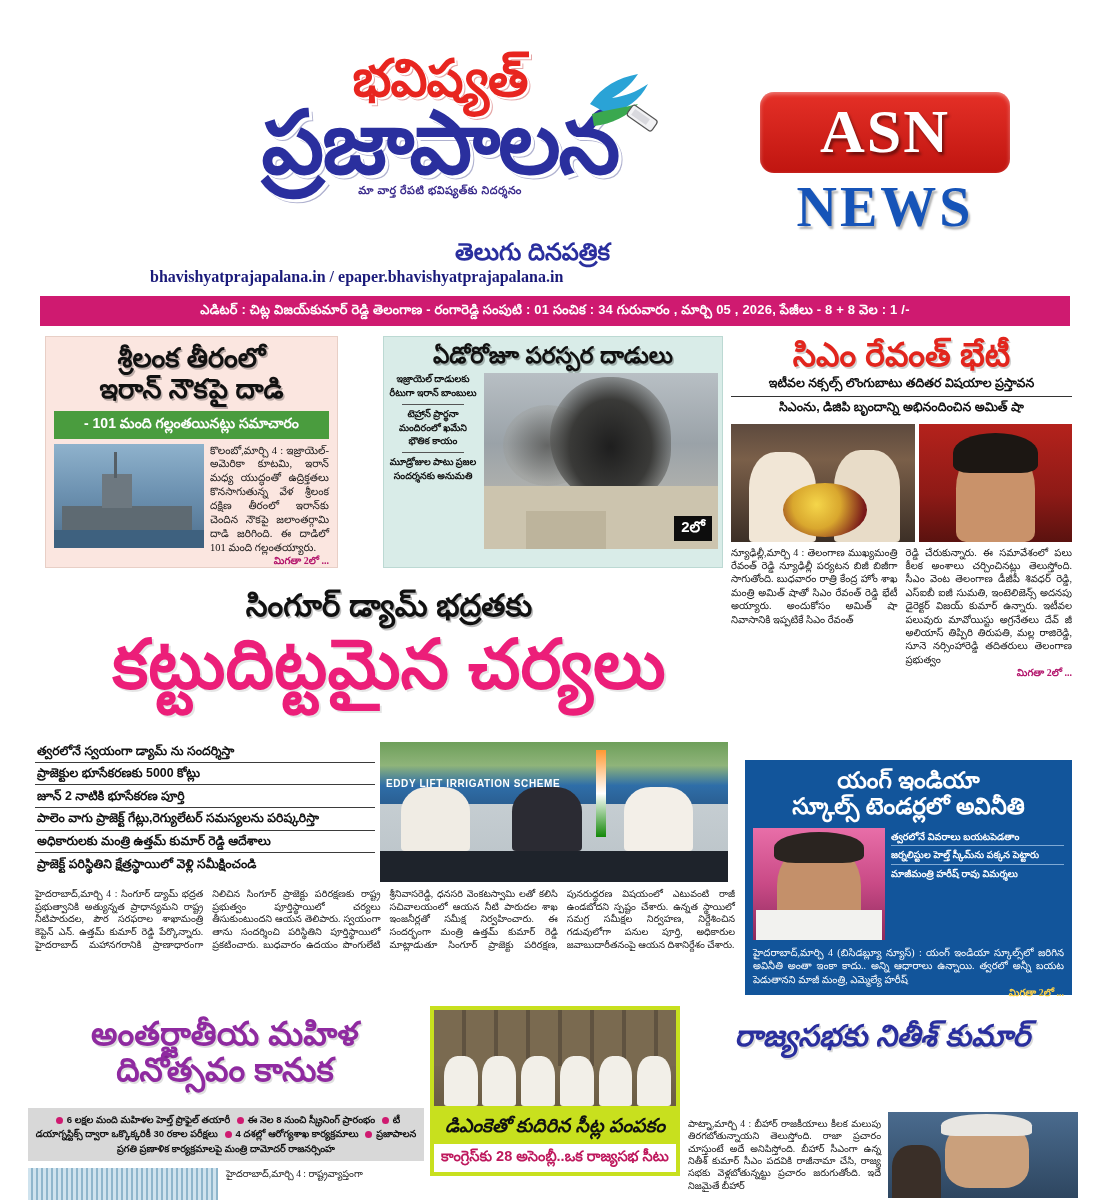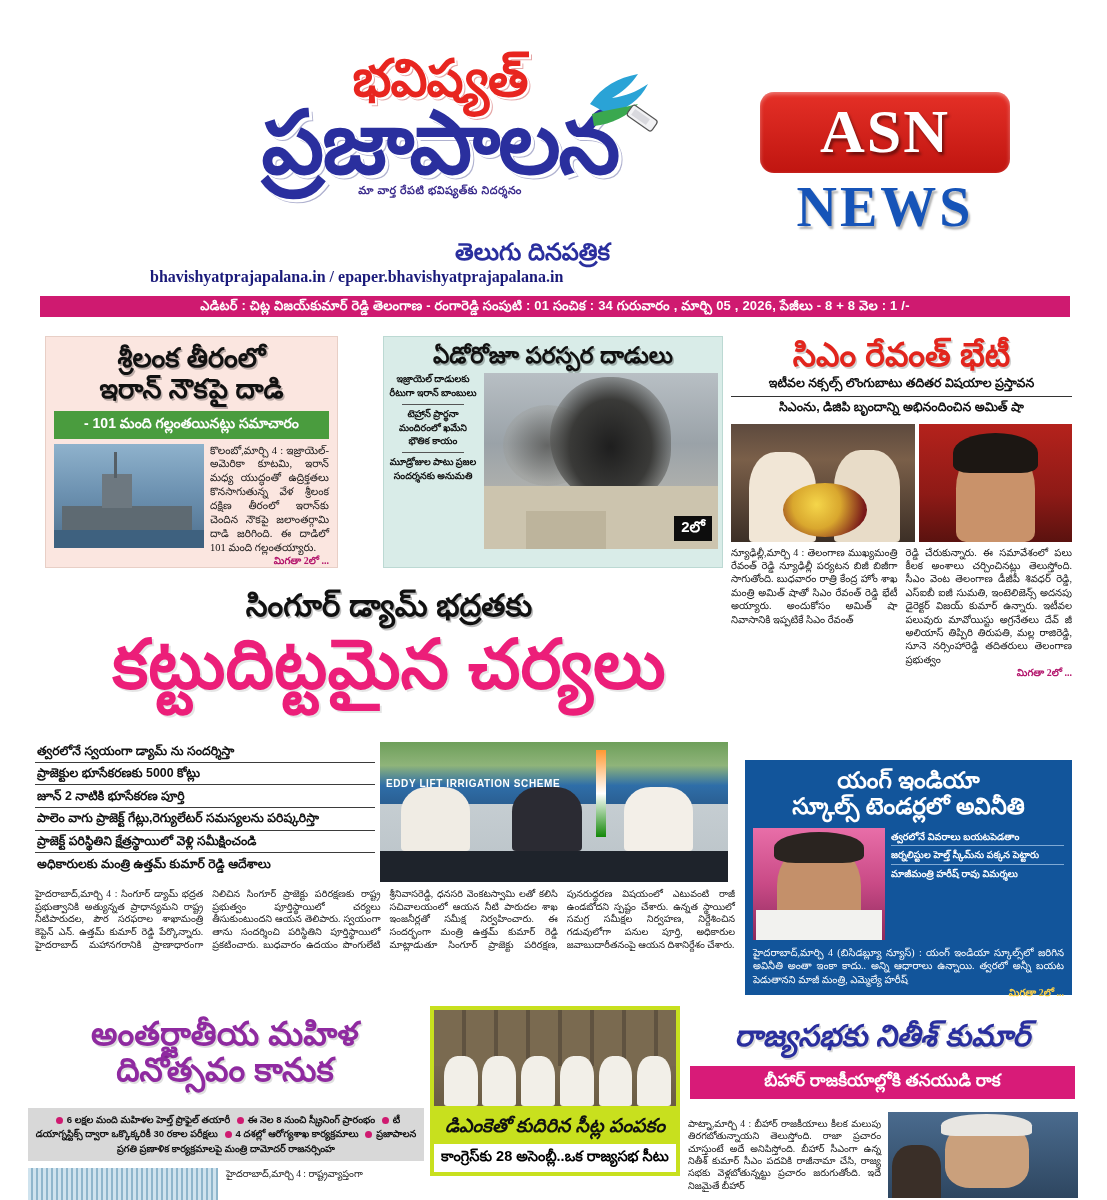--- a/index.html
+++ b/index.html
@@ -54,21 +54,21 @@
   }
   .asn-news {
     text-align:center; margin-top: 2px;
     font-family:"Liberation Serif", serif;
     font-size: 56px; font-weight: bold; color:#1654b8; letter-spacing: 3px;
     text-shadow: 2px 3px 2px rgba(0,0,0,.3);
   }
 
   
   .infobar {
-    position:absolute; left: 40px; top: 296px; width: 1030px; height: 21px;
+    position:absolute; left: 40px; top: 296px; width: 1030px; height: 30px;
     background: #cf1a70; color:#fff;
     display:flex; align-items:center; justify-content:center;
     font-size: 13px; font-weight: bold; letter-spacing: .2px;
   }
 
   
   .col { position:absolute; }
 
   
   .box-lanka {
@@ -262,21 +262,21 @@
   .bm-photo .p { position:absolute; bottom:0; width:14%; height:52%; background:#f2efe8; border-radius: 40% 40% 3px 3px; }
   .bm-photo .p:nth-child(2){ left:4%; } .bm-photo .p:nth-child(3){ left:20%; }
   .bm-photo .p:nth-child(4){ left:36%; } .bm-photo .p:nth-child(5){ left:52%; }
   .bm-photo .p:nth-child(6){ left:68%; } .bm-photo .p:nth-child(7){ left:84%; }
   .bm-cap {
     background:#c8e01e; text-align:center; padding: 5px 2px 3px;
     font-size: 19px; font-weight:bold; color:#111; font-style: italic;
   }
   .bm-sub {
     background:#fff; border: 4px solid #c8e01e; border-top:none; text-align:center;
-    padding: 4px 2px; font-size: 14.5px; font-weight:bold; color:#000000;
+    padding: 4px 2px; font-size: 14.5px; font-weight:bold; color:#be185d;
   }
 
   
   .br-hl {
     position:absolute; left: 685px; top: 1020px; width: 395px; text-align:center;
     font-size: 30px; font-weight:bold; color:#2a2f9e; font-style: italic; line-height:1.05;
     text-shadow:1.5px 1.5px 0 rgba(0,0,0,.15);
   }
   .br-sub {
     position:absolute; left: 690px; top: 1066px; width: 385px;
@@ -392,22 +392,22 @@
   </div>
 
   <div class="main-kicker">సింగూర్ డ్యామ్ భద్రతకు</div>
   <div class="main-hl">కట్టుదిట్టమైన చర్యలు</div>
 
   <div class="bullets">
     <div>త్వరలోనే స్వయంగా డ్యామ్ ను సందర్శిస్తా</div>
     <div>ప్రాజెక్టుల భూసేకరణకు 5000 కోట్లు</div>
     <div>జూన్ 2 నాటికి భూసేకరణ పూర్తి</div>
     <div>పాలెం వాగు ప్రాజెక్ట్ గేట్లు,రెగ్యులేటర్ సమస్యలను పరిష్కరిస్తా</div>
+    <div>అధికారులకు మంత్రి ఉత్తమ్ కుమార్ రెడ్డి ఆదేశాలు</div>
     <div>ప్రాజెక్ట్ పరిస్థితిని క్షేత్రస్థాయిలో వెళ్లి సమీక్షించండి</div>
-    <div>అధికారులకు మంత్రి ఉత్తమ్ కుమార్ రెడ్డి ఆదేశాలు</div>
   </div>
 
   <div class="irr-photo">
     <div class="irr-banner"></div>
     <div class="irr-banner-text">EDDY LIFT IRRIGATION SCHEME</div>
     <div class="irr-flag"></div>
     <div class="irr-p a"></div>
     <div class="irr-p b"></div>
     <div class="irr-p c"></div>
     <div class="irr-table"></div>
@@ -460,21 +460,20 @@
       <div class="p"></div>
       <div class="p"></div>
       <div class="p"></div>
       <div class="p"></div>
     </div>
     <div class="bm-cap">డిఎంకెతో కుదిరిన సీట్ల పంపకం</div>
     <div class="bm-sub">కాంగ్రెస్‌కు 28 అసెంబ్లీ..ఒక రాజ్యసభ సీటు</div>
   </div>
 
   <div class="br-hl">రాజ్యసభకు నితీశ్ కుమార్</div>
-  <div class="br-sub">బీహార్ రాజకీయాల్లోకి తనయుడి రాక</div>
   <div class="br-bottom">
     <div class="br-text">పాట్నా,మార్చి 4 : బీహార్ రాజకీయాలు కీలక మలుపు తిరగబోతున్నాయని తెలుస్తోంది. రాజా ప్రచారం చూస్తుంటే అదే అనిపిస్తోంది. బీహార్ సీఎంగా ఉన్న నితీశ్ కుమార్ సీఎం పదవికి రాజీనామా చేసి, రాజ్య సభకు వెళ్లబోతున్నట్టు ప్రచారం జరుగుతోంది. ఇదే నిజమైతే బీహార్</div>
     <div class="br-photo">
       <div class="side"></div>
       <div class="face"></div>
       <div class="hair"></div>
     </div>
   </div>
 
 </div>

